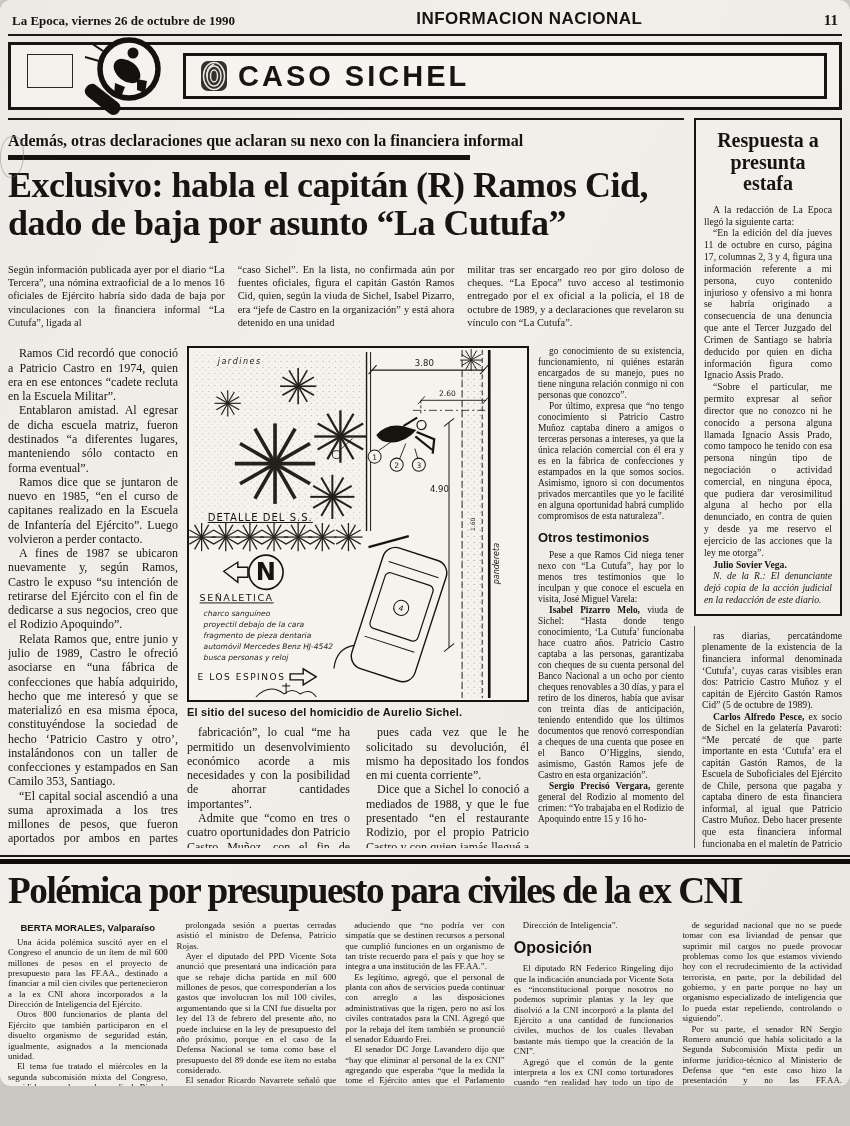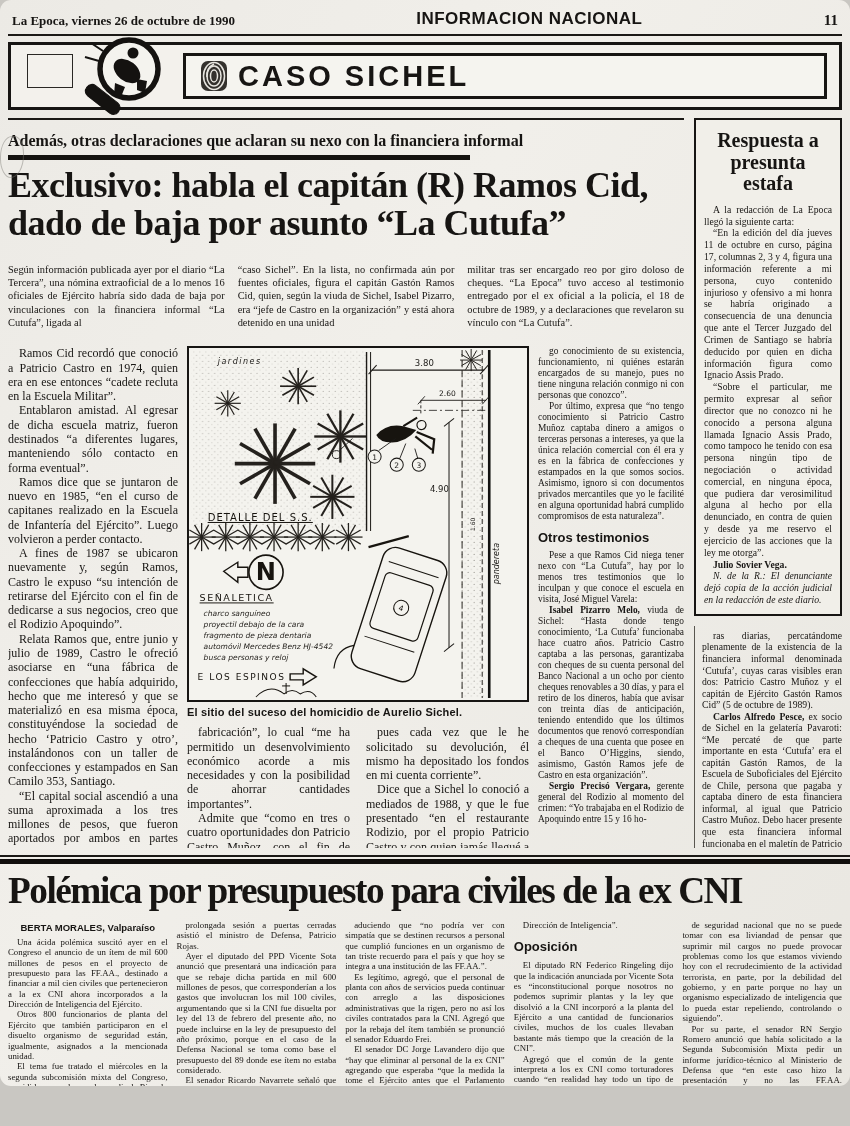--- a/index.html
+++ b/index.html
@@ -52,21 +52,21 @@
   .divider{margin:7px 0 0;}
   .divider .thin{height:2px;background:#1b1916;}
   .divider .thick{height:5px;background:#100e0c;margin-top:2px;}
   
   .story2{padding:5px 8px 0;}
   .headline2{font-weight:bold;font-size:38px;line-height:1.02;letter-spacing:-1.5px;margin:2px 0 10px;transform:scaleX(.98);transform-origin:left;white-space:nowrap;}
   .story2-cols{display:flex;gap:9px;height:208px;overflow:hidden;}
   .s2col{flex:1;min-width:0;}
   .s2col p{font-size:8.8px;line-height:1.18;text-align:justify;margin:0;text-indent:9px;}
   .byline{font-family:"Liberation Sans",sans-serif;font-weight:bold;font-size:9.5px;margin:2px 0 4px;text-align:center;}
-  .opos{font-family:"Liberation Sans",sans-serif;font-weight:bold;font-size:13px;margin:9px 0 6px;}
+  .opos{font-family:"Liberation Sans",sans-serif;font-weight:bold;font-size:16px;margin:9px 0 6px;}
   .smudge{position:absolute;left:0;top:136px;width:22px;height:40px;border:1.5px solid #7d7a73;border-radius:50% 40% 55% 45%;opacity:.45;}
 </style>
 </head>
 <body>
 
 <div class="page">
 
   <div class="masthead">
     <span class="m-edition">La Epoca, viernes 26 de octubre de 1990</span>
     <span class="m-section">INFORMACION NACIONAL</span>

